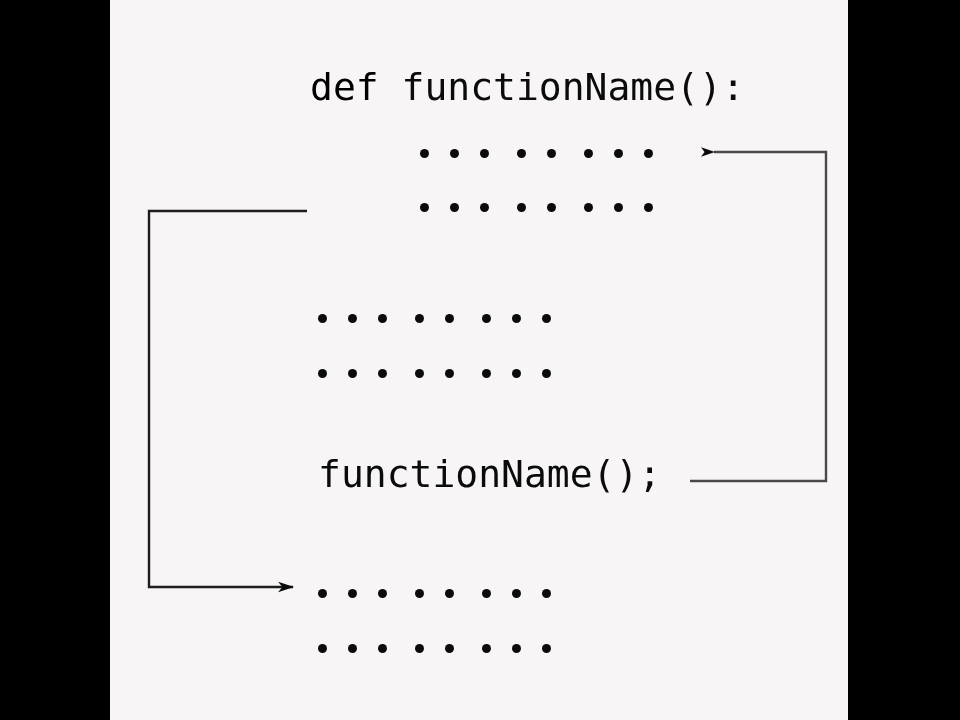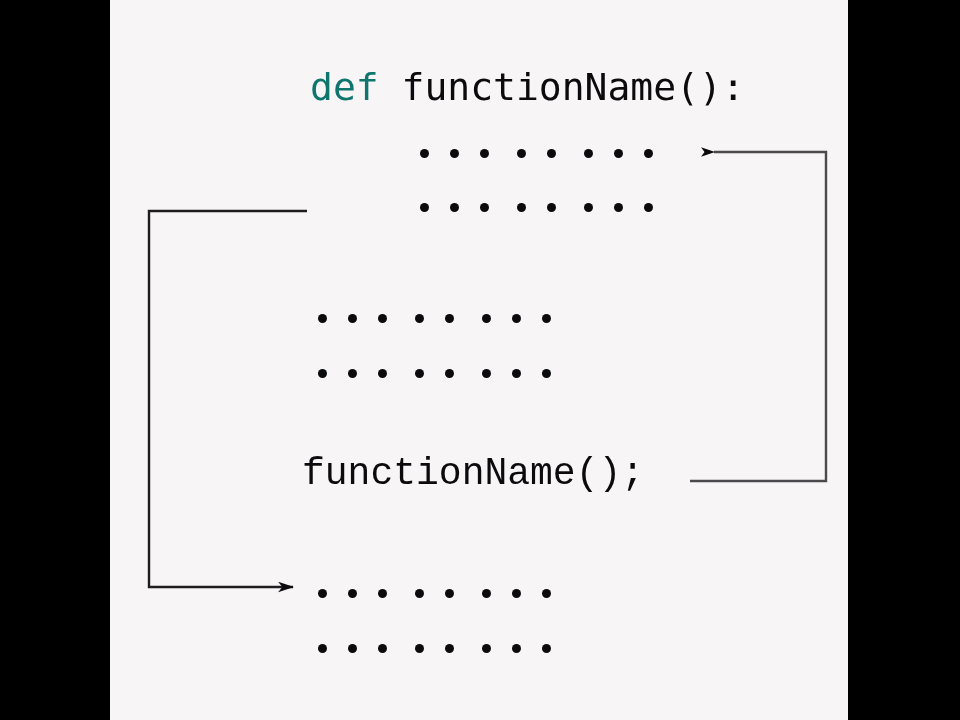--- a/index.html
+++ b/index.html
@@ -33,30 +33,29 @@
     position: absolute;
     white-space: pre;
     font-family: "DejaVu Sans Mono", monospace;
     font-size: 38px;
     line-height: 1;
     letter-spacing: 0px;
     color: #0b0b0d;
     font-weight: 500;
   }
   .kw-def {
-    color: #0f766e;
+    color: #000000;
   }
   #line-def {
     left: 200px;
     top: 68px;
   }
   #line-call {
-    left: 192px;
+    left: 208px;
     top: 455px;
-    font-family: Liberation Mono, monospace;
   }
   
   .dot-row {
     position: absolute;
     display: flex;
     align-items: center;
     height: 14px;
   }
   .dot-group {
     display: flex;

